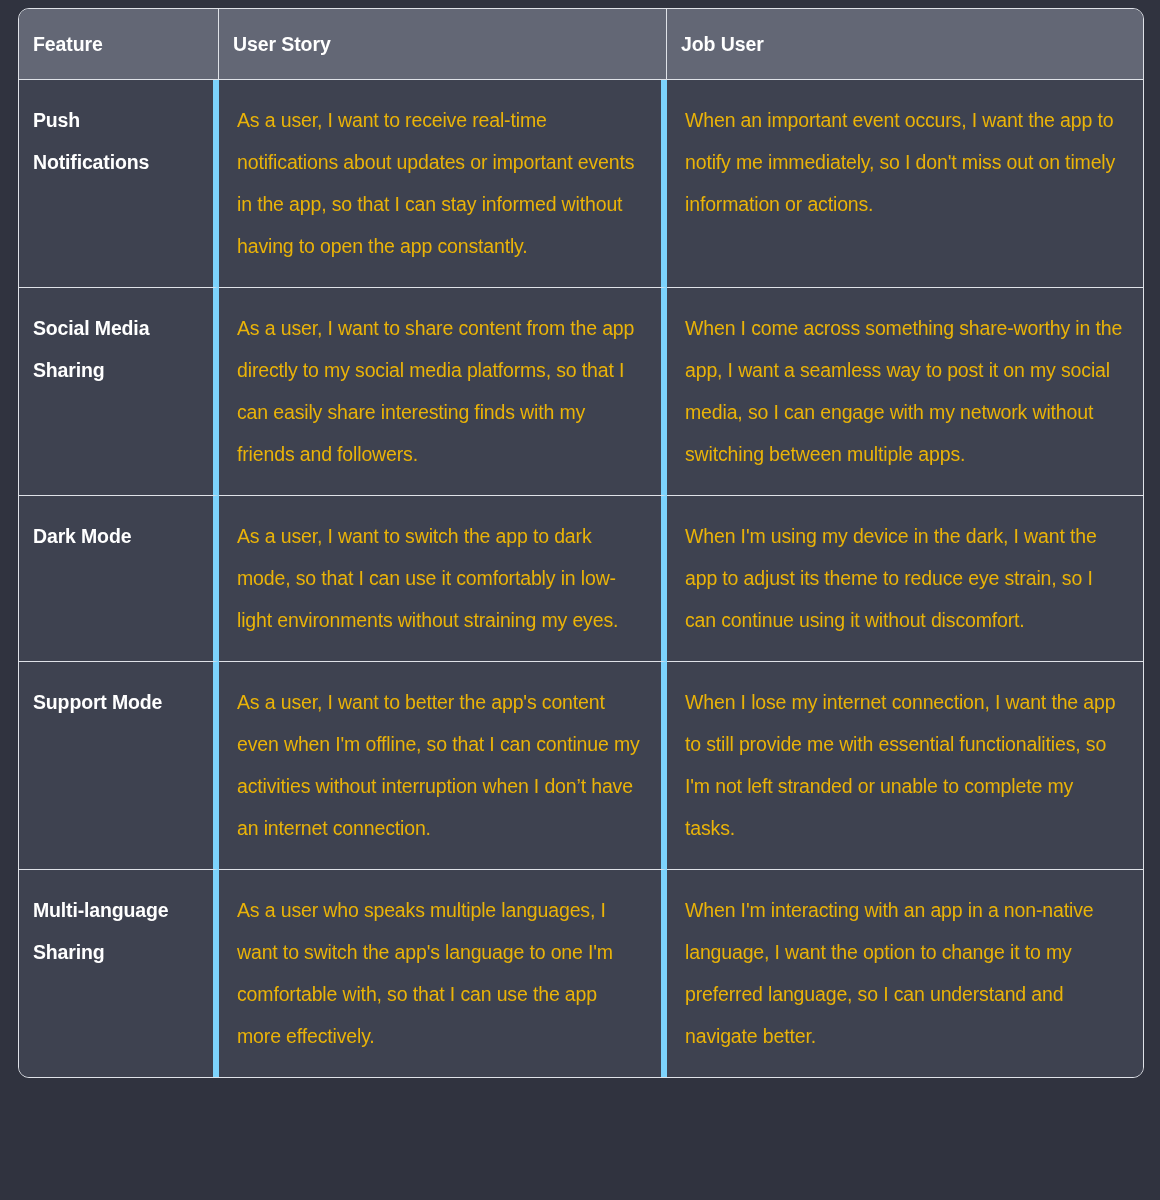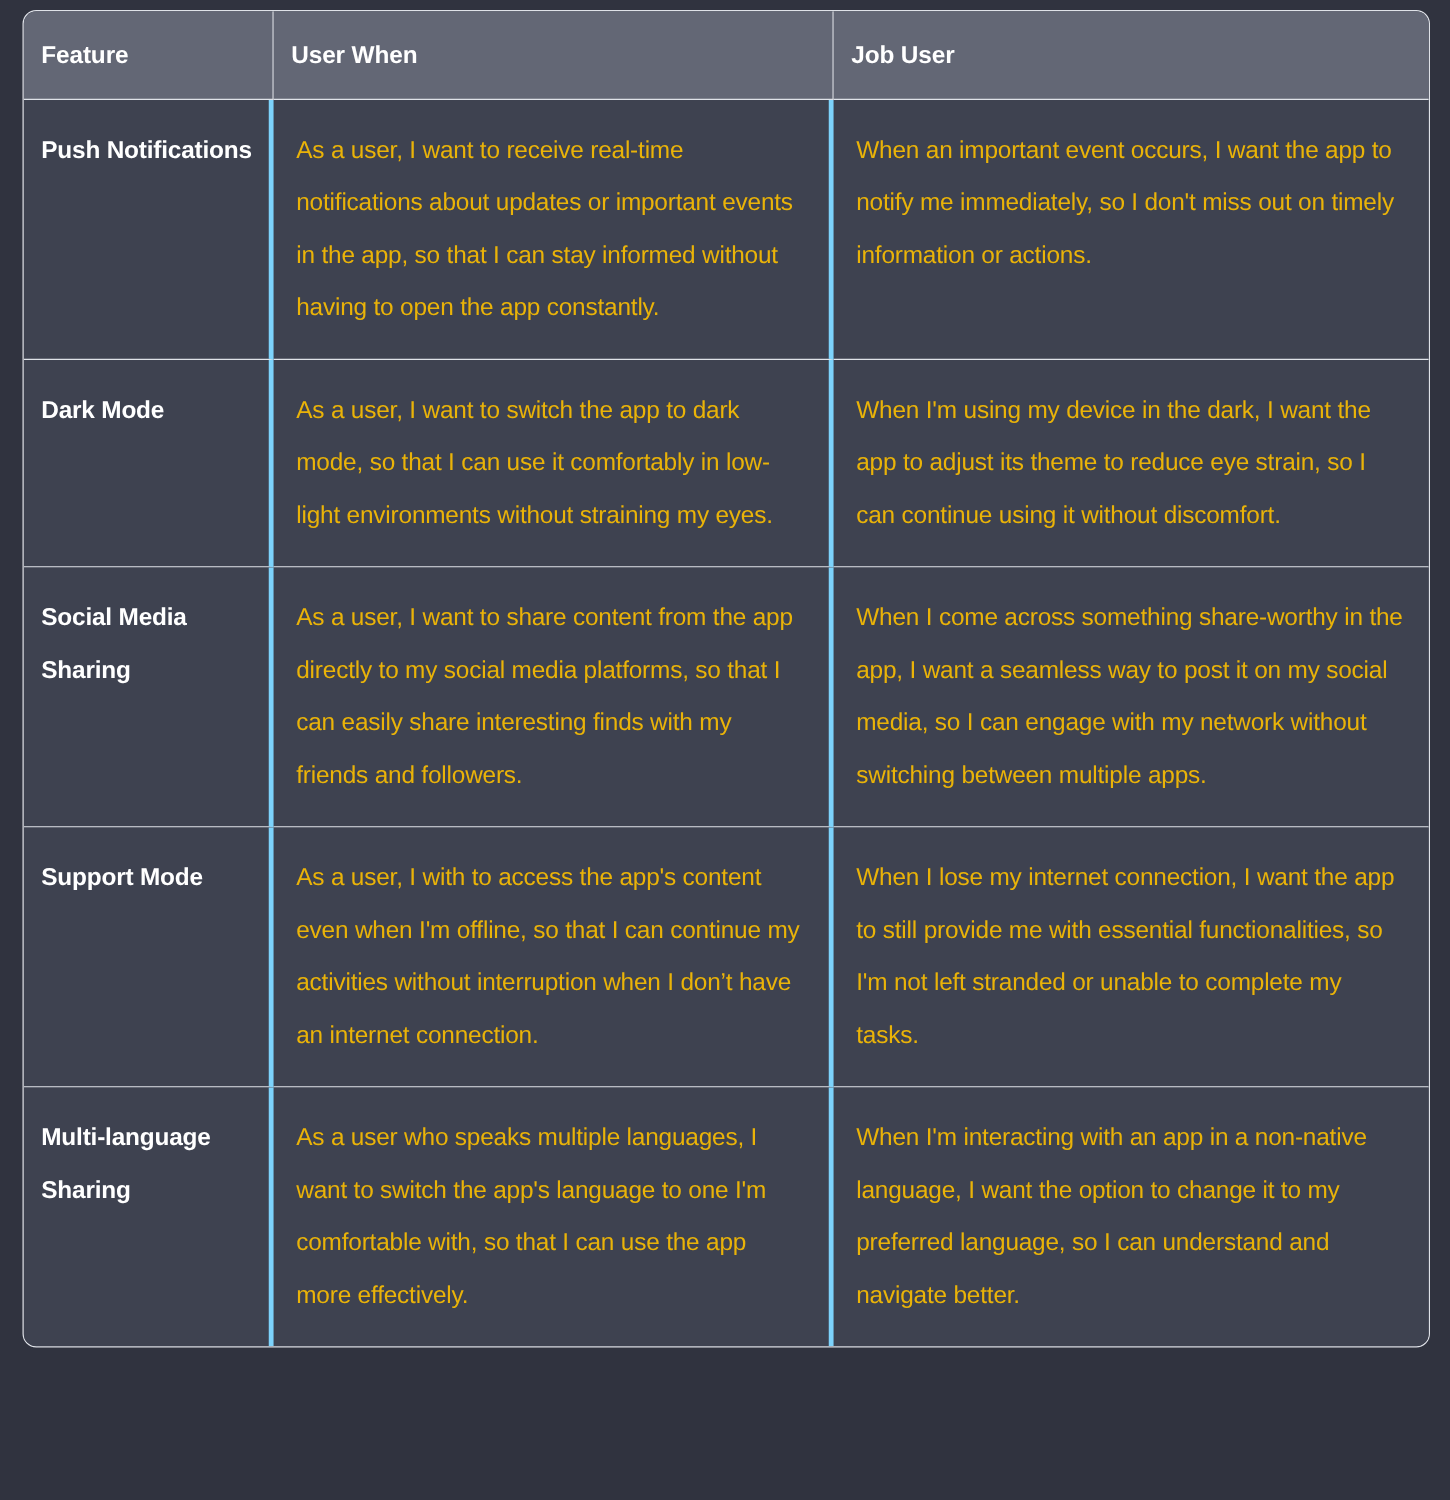--- a/index.html
+++ b/index.html
@@ -52,21 +52,21 @@
     border-right: 1px solid #dfe2e8;
     letter-spacing: -0.1px;
   }
   thead th:last-child { border-right: none; }
 
   
   tbody td {
     background: #3e4250;
     vertical-align: top;
     border-bottom: 1px solid #dfe2e8;
-    border-right: 4px solid #7dd3fc;
+    border-right: 6px solid #7dd3fc;
     padding: 19px 20px 20px 14px;
     font-size: 19.5px;
     line-height: 42px;
     letter-spacing: -0.15px;
   }
   tbody td:last-child { border-right: none; }
   tbody tr:last-child td { border-bottom: none; }
 
   td.feature-cell {
     color: #ffffff;
@@ -88,47 +88,47 @@
 <div class="table-wrap">
   <table class="compare">
     <colgroup>
       <col class="c-feature">
       <col class="c-user">
       <col class="c-job">
     </colgroup>
     <thead>
       <tr>
         <th>Feature</th>
-        <th>User When</th>
+        <th>User Story</th>
         <th>Job User</th>
       </tr>
     </thead>
     <tbody>
 
       <tr>
         <td class="feature-cell">Push Notifications</td>
         <td class="story-cell">As a user, I want to receive real-time notifications about updates or important events in the app, so that I can stay informed without having to open the app constantly.</td>
         <td class="story-cell">When an important event occurs, I want the app to notify me immediately, so I don't miss out on timely information or actions.</td>
       </tr>
 
       <tr>
+        <td class="feature-cell">Social Media Sharing</td>
+        <td class="story-cell">As a user, I want to share content from the app directly to my social media platforms, so that I can easily share interesting finds with my friends and followers.</td>
+        <td class="story-cell">When I come across something share-worthy in the app, I want a seamless way to post it on my social media, so I can engage with my network without switching between multiple apps.</td>
+      </tr>
+
+      <tr>
         <td class="feature-cell">Dark Mode</td>
         <td class="story-cell">As a user, I want to switch the app to dark mode, so that I can use it comfortably in low-light environments without straining my eyes.</td>
         <td class="story-cell">When I'm using my device in the dark, I want the app to adjust its theme to reduce eye strain, so I can continue using it without discomfort.</td>
       </tr>
 
       <tr>
-        <td class="feature-cell">Social Media Sharing</td>
-        <td class="story-cell">As a user, I want to share content from the app directly to my social media platforms, so that I can easily share interesting finds with my friends and followers.</td>
-        <td class="story-cell">When I come across something share-worthy in the app, I want a seamless way to post it on my social media, so I can engage with my network without switching between multiple apps.</td>
-      </tr>
-
-      <tr>
         <td class="feature-cell">Support Mode</td>
-        <td class="story-cell">As a user, I with to access the app's content even when I'm offline, so that I can continue my activities without interruption when I don’t have an internet connection.</td>
+        <td class="story-cell">As a user, I want to better the app's content even when I'm offline, so that I can continue my activities without interruption when I don’t have an internet connection.</td>
         <td class="story-cell">When I lose my internet connection, I want the app to still provide me with essential functionalities, so I'm not left stranded or unable to complete my tasks.</td>
       </tr>
 
       <tr>
         <td class="feature-cell hyphen-break">Multi-language Sharing</td>
         <td class="story-cell">As a user who speaks multiple languages, I want to switch the app's language to one I'm comfortable with, so that I can use the app more effectively.</td>
         <td class="story-cell">When I'm interacting with an app in a non-native language, I want the option to change it to my preferred language, so I can understand and navigate better.</td>
       </tr>
 
     </tbody>

